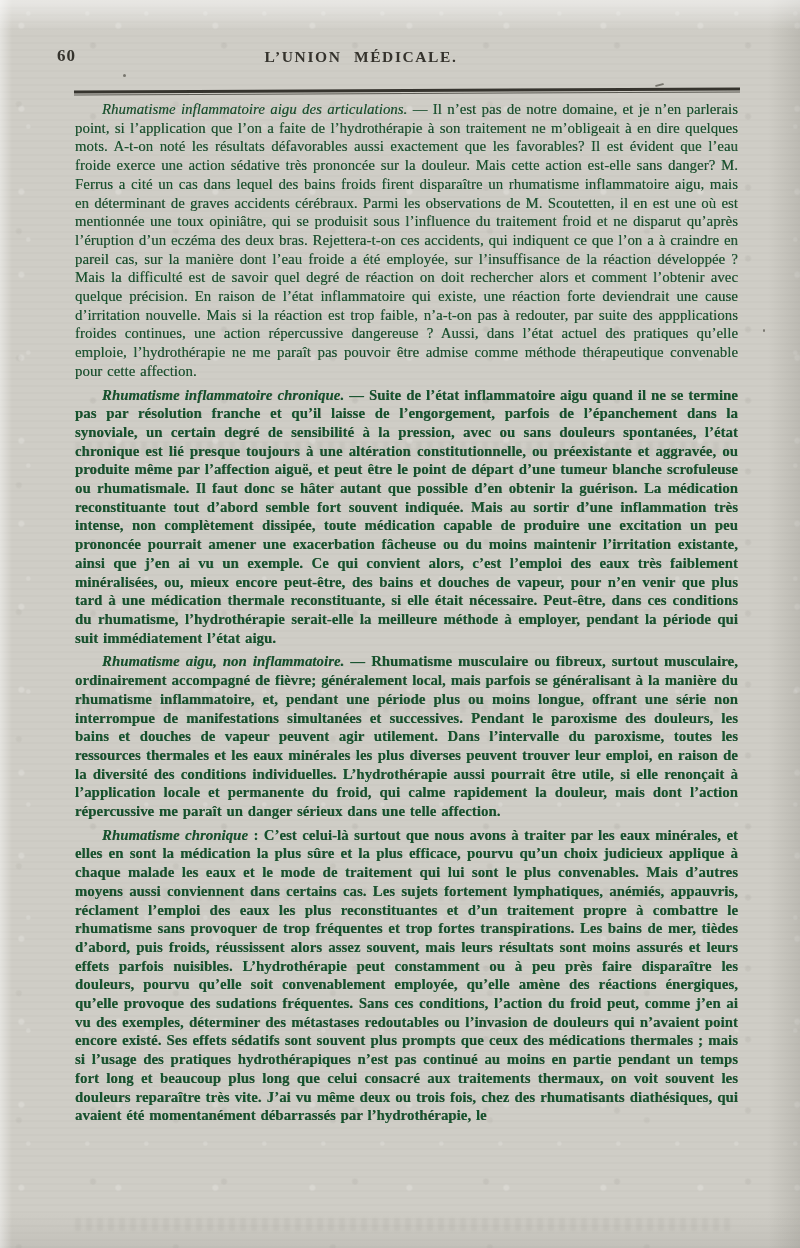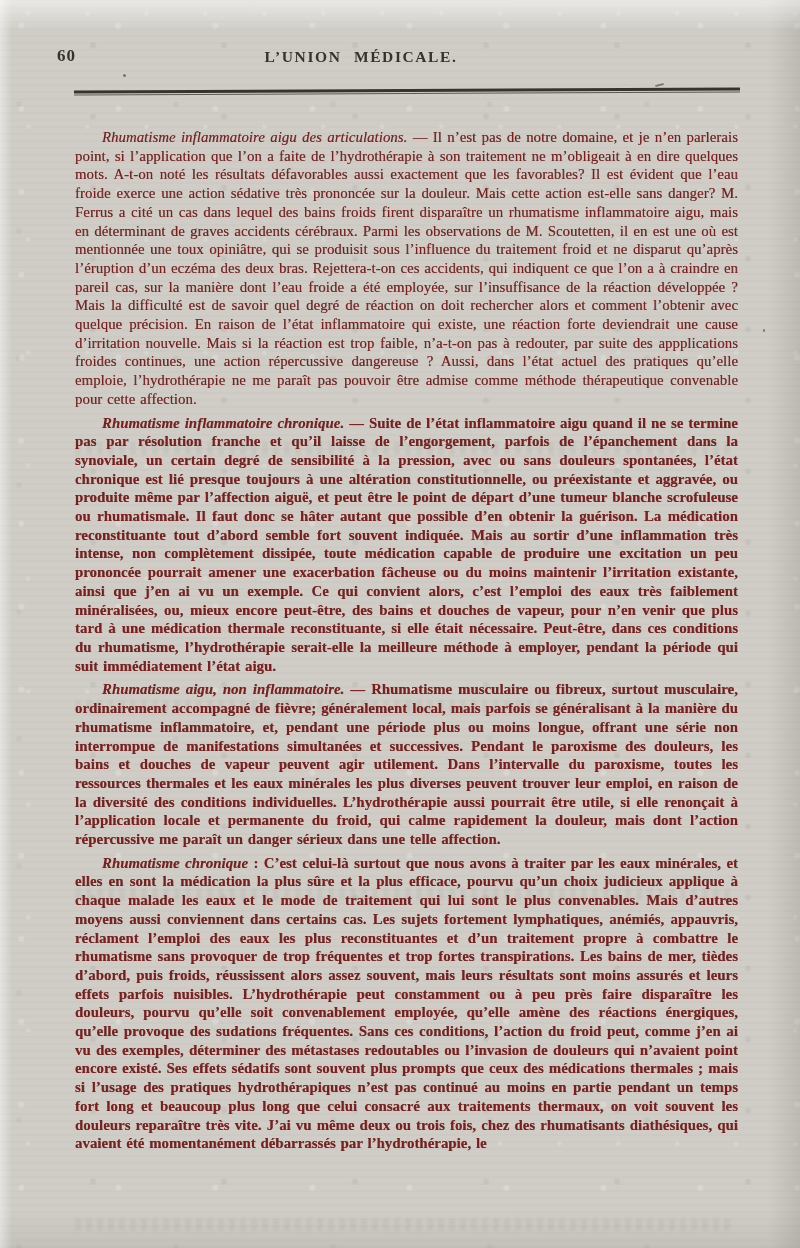--- a/index.html
+++ b/index.html
@@ -51,22 +51,22 @@
     position: absolute; left: 74px; top: 89px; width: 666px; z-index: 1;
     transform: rotate(-0.25deg);
   }
   .header-rule .rule-thick { height: 2.5px; background: #36342e; }
   .header-rule .rule-thin  { height: 1px; margin-top: 1.5px; background: rgba(54,52,46,0.75); }
   .ink-speck { position: absolute; background: rgba(62,60,52,0.6); border-radius: 50%; z-index: 1; }
   .speck-1 { left: 655px; top: 84px; width: 9px; height: 2px; transform: rotate(-14deg); border-radius: 2px; }
   .speck-2 { left: 123px; top: 74px; width: 3px; height: 3px; }
   .speck-3 { left: 763px; top: 329px; width: 2px; height: 3px; }
   .page-body {
-    position: absolute; left: 75px; top: 128px; width: 663px; z-index: 1;
-    font-size: 14.7px; line-height: 18.7px; color: #7f1d1d;
+    position: absolute; left: 75px; top: 100px; width: 663px; z-index: 1;
+    font-size: 14.7px; line-height: 18.7px; color: #14532d;
     text-align: justify;
     letter-spacing: 0.1px; word-spacing: 1px;
     text-shadow: 0.35px 0.25px 0 rgba(56,54,47,0.55);
   }
   .page-body p { margin: 0; text-indent: 27px; }
   .page-body p + p { margin-top: 5px; font-weight: bold; }
   .paragraph-lead { font-style: italic; }
 </style>
 </head>
 <body>

